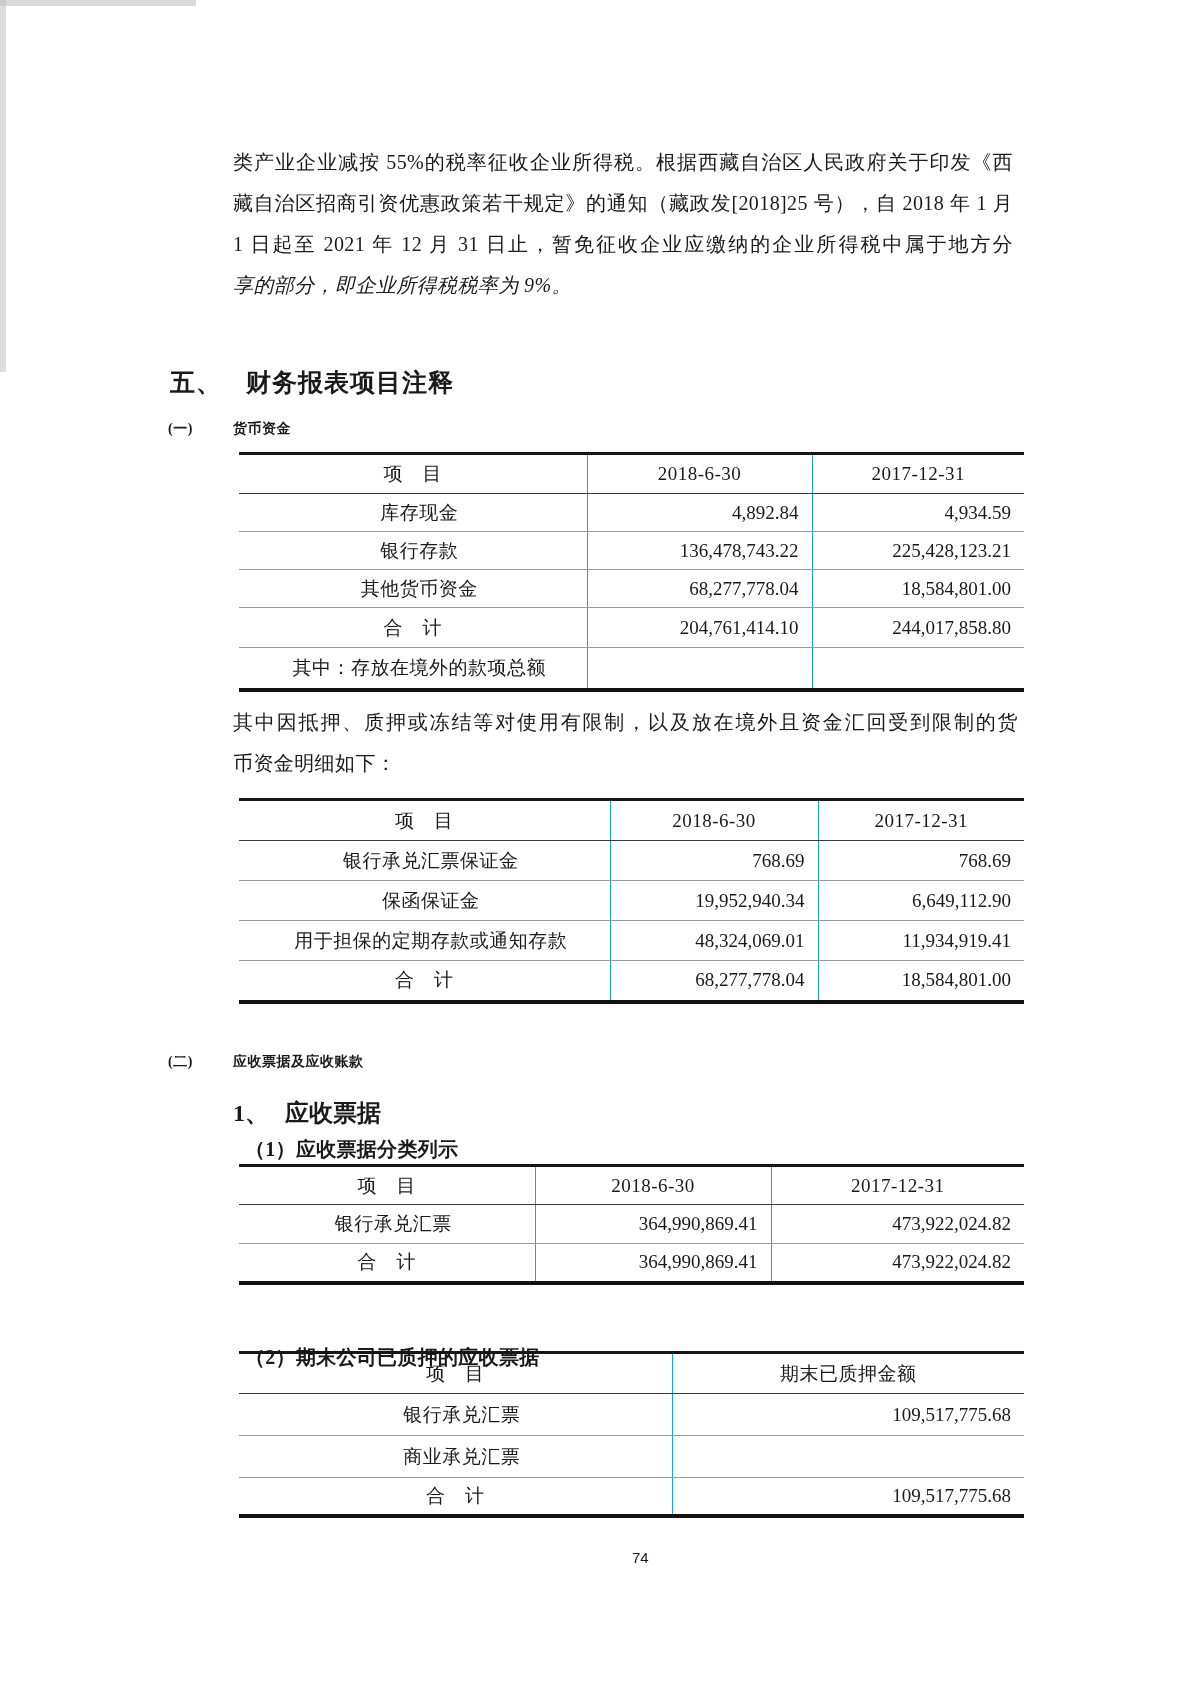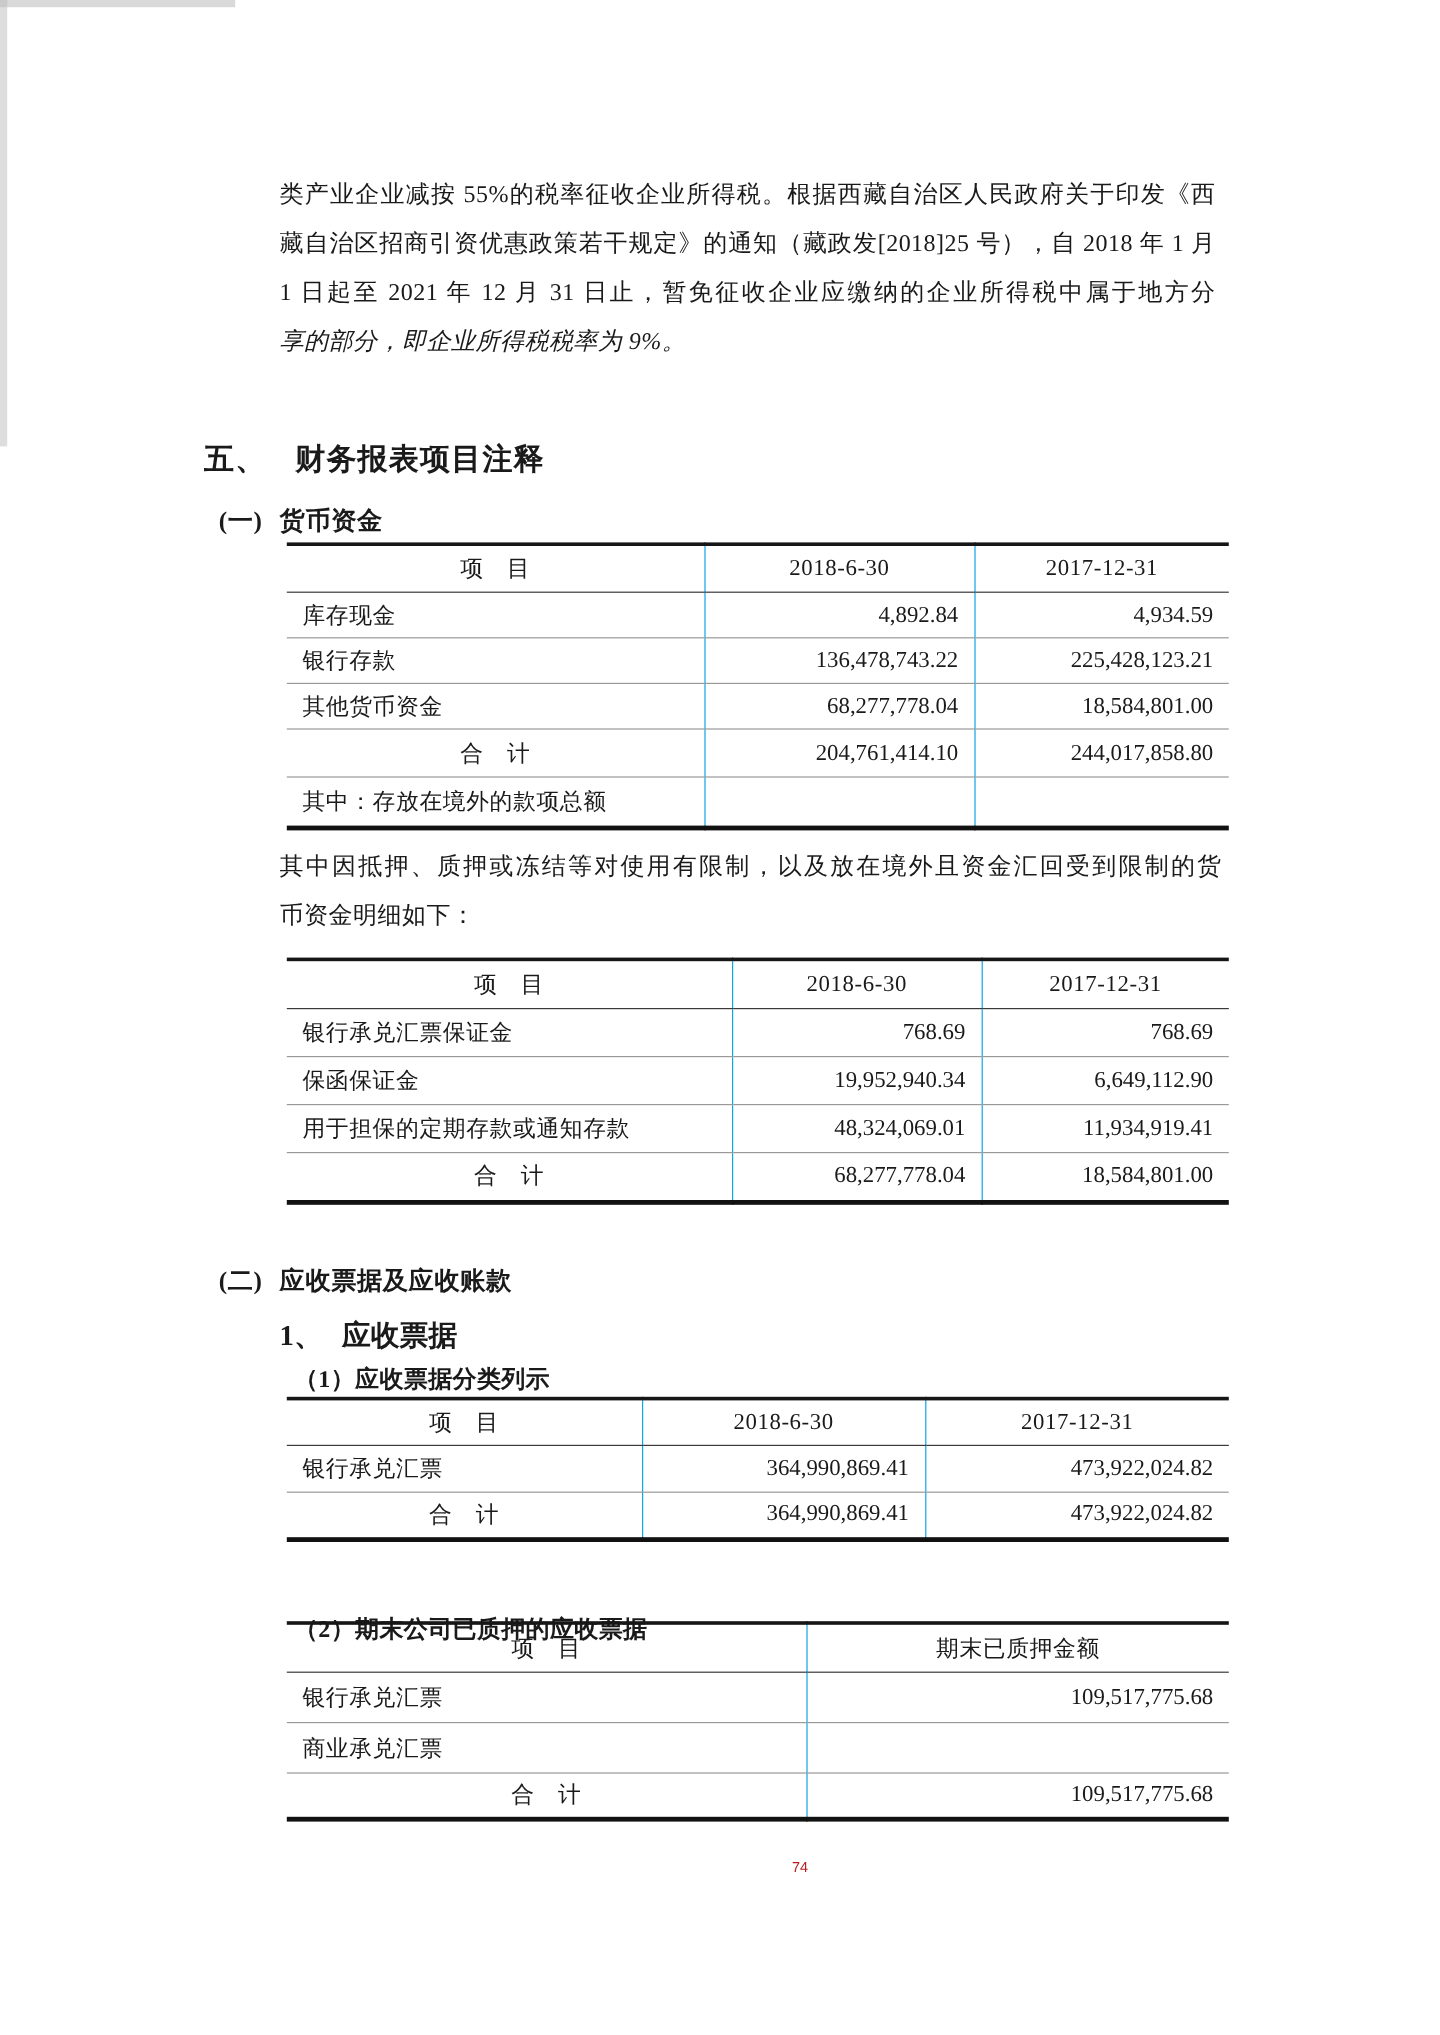--- a/index.html
+++ b/index.html
@@ -24,21 +24,21 @@
   }
   .intro .line { text-align: justify; text-align-last: justify; white-space: nowrap-normal; }
   .intro .line.last { text-align-last: left; font-style: italic; }
 
   .h-main {
     position: absolute; left: 170px; top: 366px;
     font-size: 25px; font-weight: bold; letter-spacing: 1px;
   }
   .h-main .num { display: inline-block; width: 76px; }
 
-  .h-sub { position: absolute; font-size: 21px; font-weight: bold; letter-spacing: .5px; text-align: center; }
+  .h-sub { position: absolute; font-size: 14px; font-weight: bold; letter-spacing: .5px; }
   .h-sub .num { display: inline-block; width: 65px; font-weight: bold; }
   .h-sub1 { left: 168px; top: 420px; }
   .h-sub2 { left: 168px; top: 1053px; }
 
   .h-sub3 { position: absolute; left: 233px; top: 1097px; font-size: 24px; font-weight: bold; }
   .h-sub3 .num { display: inline-block; width: 52px; }
   .h-item  { position: absolute; font-size: 20px; font-weight: bold; letter-spacing: .3px; }
   .h-item1 { left: 245px; top: 1136px; }
   .h-item2 { left: 245px; top: 1344px; }
 
@@ -57,32 +57,32 @@
     font-size: 19px;
   }
   table.fin td, table.fin th {
     font-weight: normal; vertical-align: middle;
     border-bottom: 1px solid #9a9a9a;
     overflow: hidden; white-space: nowrap;
   }
   table.fin .vr { border-right: 1px solid #0ea5e9; }
   table.fin tr.head td { text-align: center; border-bottom: 1px solid #3a3a3a; letter-spacing: .5px; }
   table.fin tr:last-child td { border-bottom: none; }
-  table.fin td.lbl { text-align: left;  padding-left: 13px; letter-spacing: .5px; }
+  table.fin td.lbl { text-align: center;  padding-left: 13px; letter-spacing: .5px; }
   table.fin td.num { text-align: right; padding-right: 13px; }
   table.fin td.ctr { text-align: center; letter-spacing: .5px; }
 
   #table1 { top: 452px; }
   #table2 { top: 798px; }
   #table3 { top: 1164px; }
   #table4 { top: 1351px; }
 
   .pageno {
-    position: absolute; left: 660px; top: 1549px;
-    font-family: "Liberation Sans", sans-serif; font-size: 12px; color: #b91c1c;
+    position: absolute; left: 632px; top: 1549px;
+    font-family: "Liberation Sans", sans-serif; font-size: 15px; color: #0f172a;
   }
 </style>
 </head>
 <body>
 
 <div class="page">
   <div class="scan-edge-top"></div>
   <div class="scan-edge-left"></div>
 
   <div class="intro">

